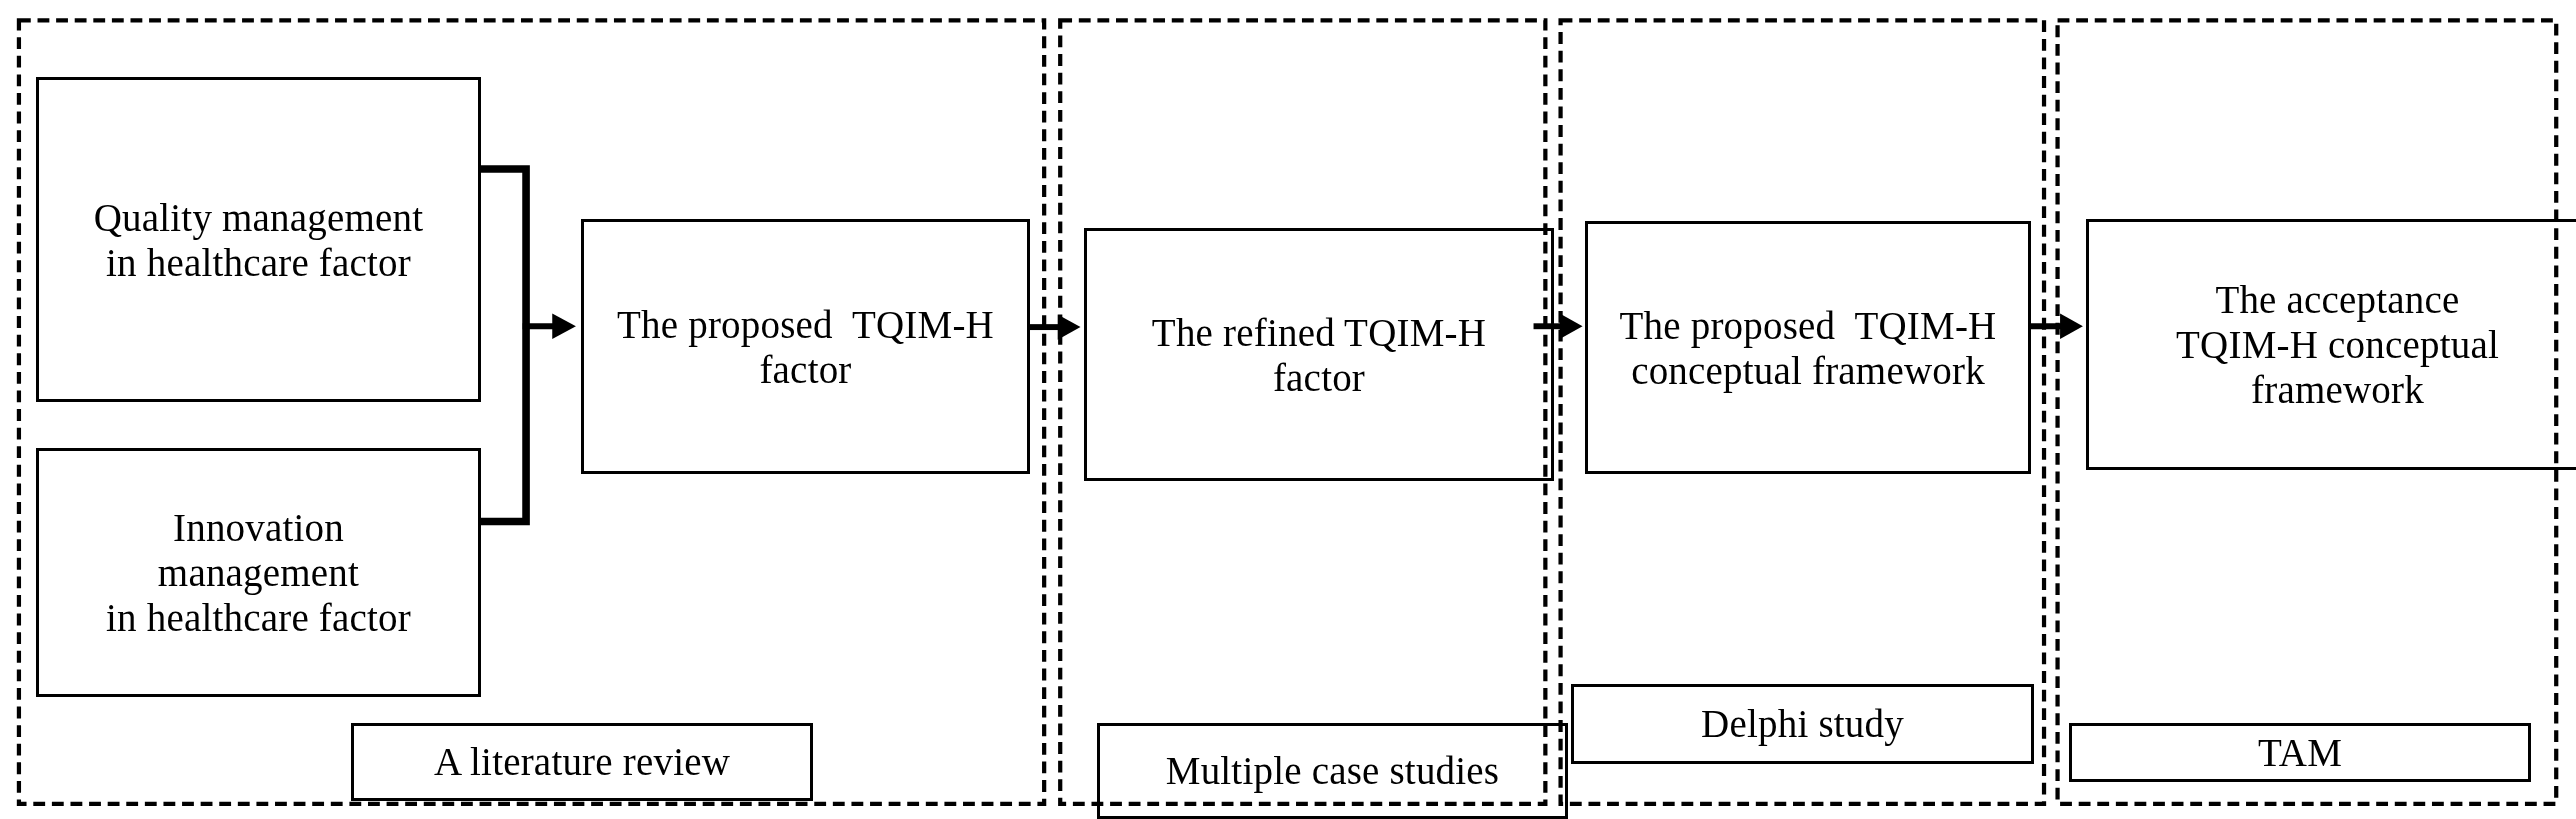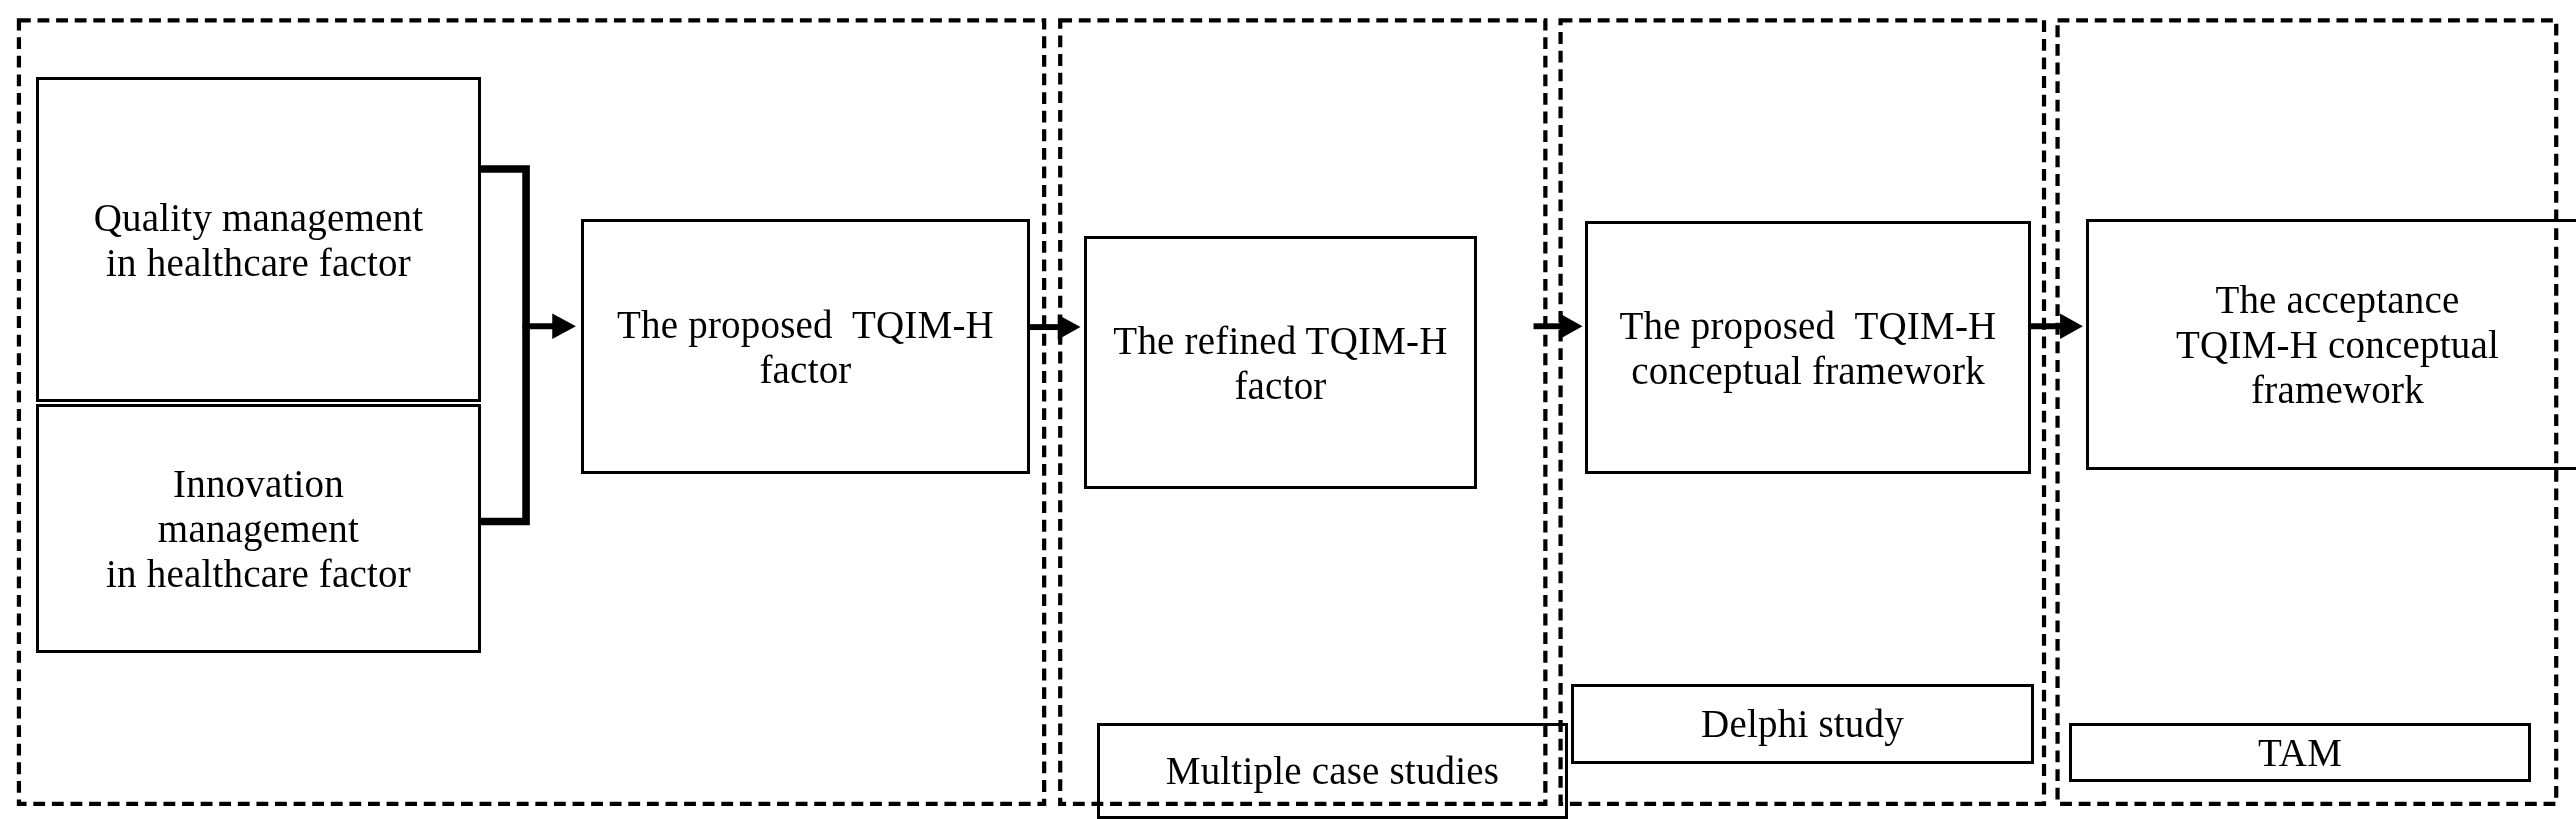--- a/index.html
+++ b/index.html
@@ -43,47 +43,50 @@
 </head>
 <body>
 
 <div class="canvas">
 
   <div class="box" style="left:36px; top:57px; width:445px; height:325px;">
     <span class="txt">Quality management
 in healthcare factor</span>
   </div>
 
-  <div class="box" style="left:36px; top:384px; width:445px; height:249px;">
+  <div class="box" style="left:36px; top:428px; width:445px; height:249px;">
     <span class="txt">Innovation
 management
 in healthcare factor</span>
   </div>
 
   <div class="box" style="left:581px; top:199px; width:449px; height:255px;">
     <span class="txt">The proposed&nbsp; TQIM-H
 factor</span>
   </div>
 
-  <div class="box" style="left:1084px; top:216px; width:393px; height:253px;">
+  <div class="box" style="left:1084px; top:208px; width:470px; height:253px;">
     <span class="txt">The refined TQIM-H
 factor</span>
   </div>
 
   <div class="box" style="left:1585px; top:201px; width:446px; height:253px;">
     <span class="txt">The proposed&nbsp; TQIM-H
 conceptual framework</span>
   </div>
 
   <div class="box" style="left:2086px; top:199px; width:503px; height:251px;">
     <span class="txt">The acceptance
 TQIM-H conceptual
 framework</span>
   </div>
 
+  <div class="box label-box" style="left:351px; top:703px; width:462px; height:78px;">
+    <span class="txt">A literature review</span>
+  </div>
 
   <div class="box label-box" style="left:1097px; top:703px; width:471px; height:96px;">
     <span class="txt">Multiple case studies</span>
   </div>
 
   <div class="box label-box" style="left:1571px; top:664px; width:463px; height:80px;">
     <span class="txt">Delphi study</span>
   </div>
 
   <div class="box label-box" style="left:2069px; top:703px; width:462px; height:59px;">

